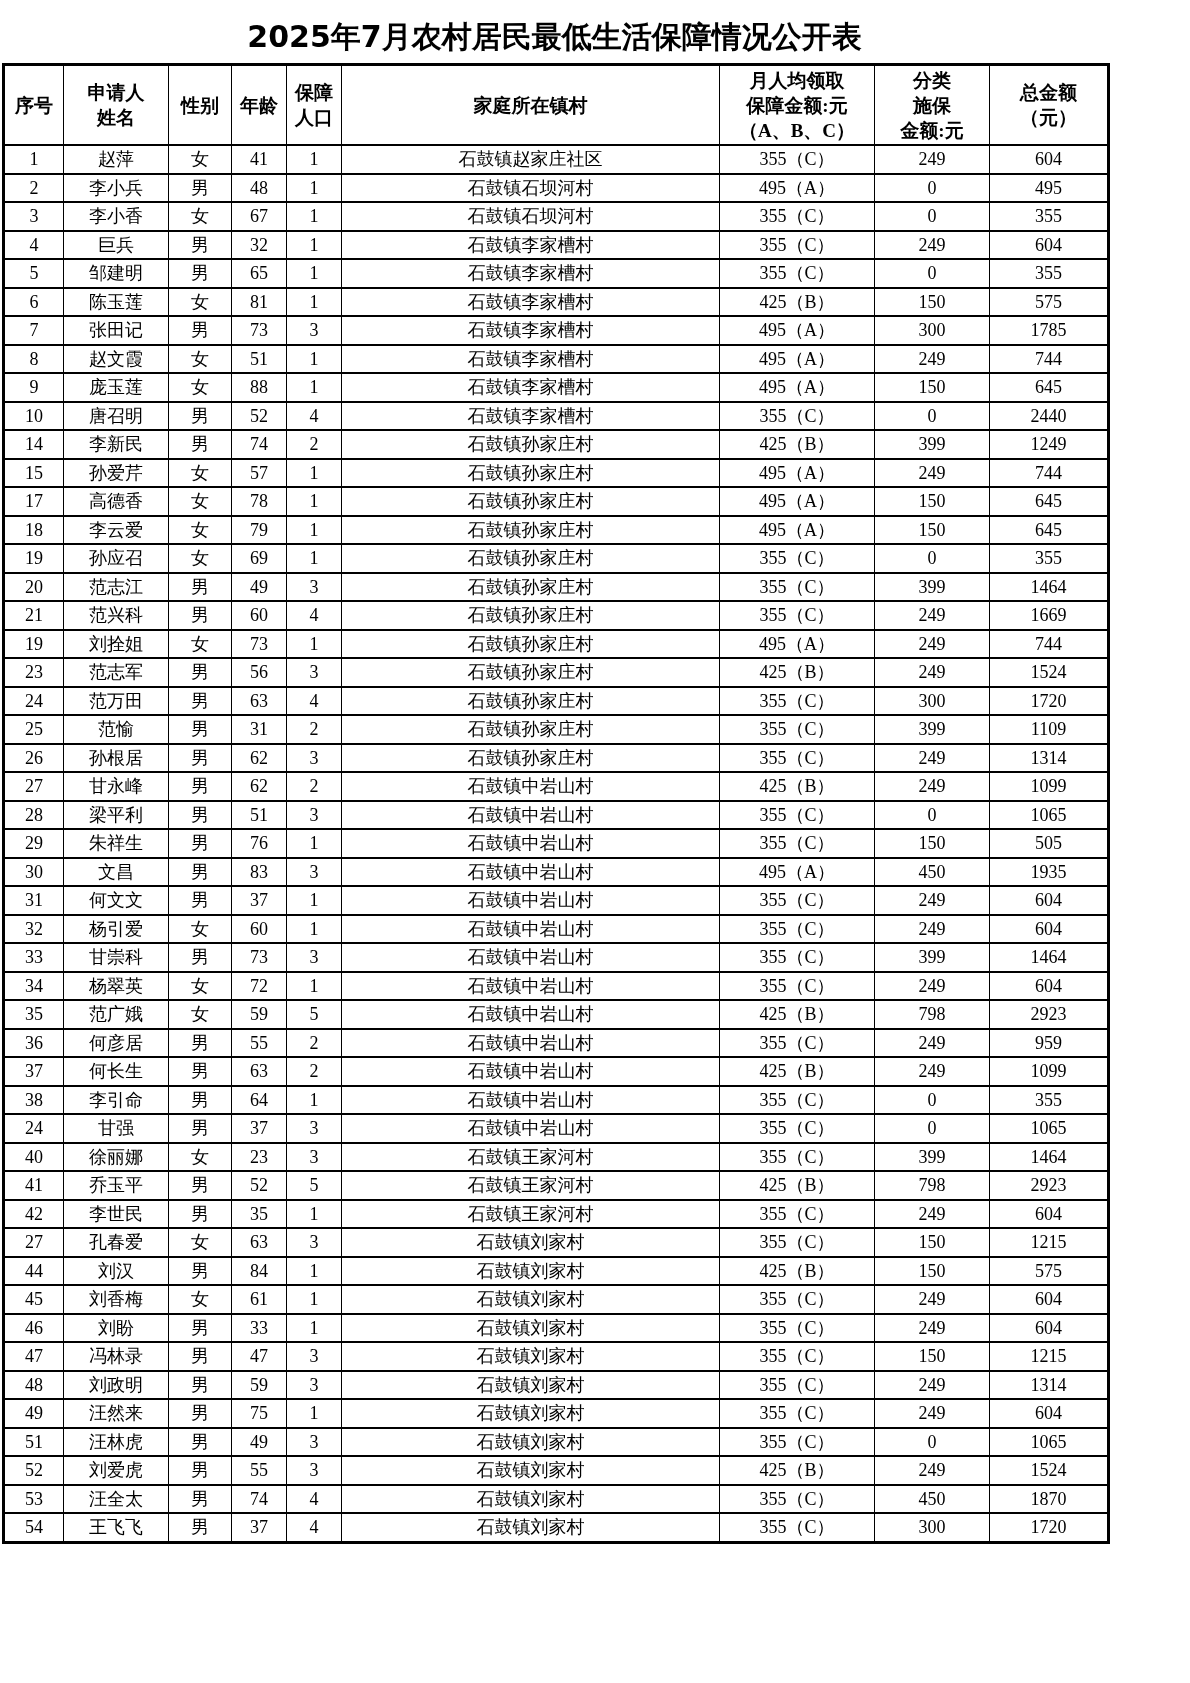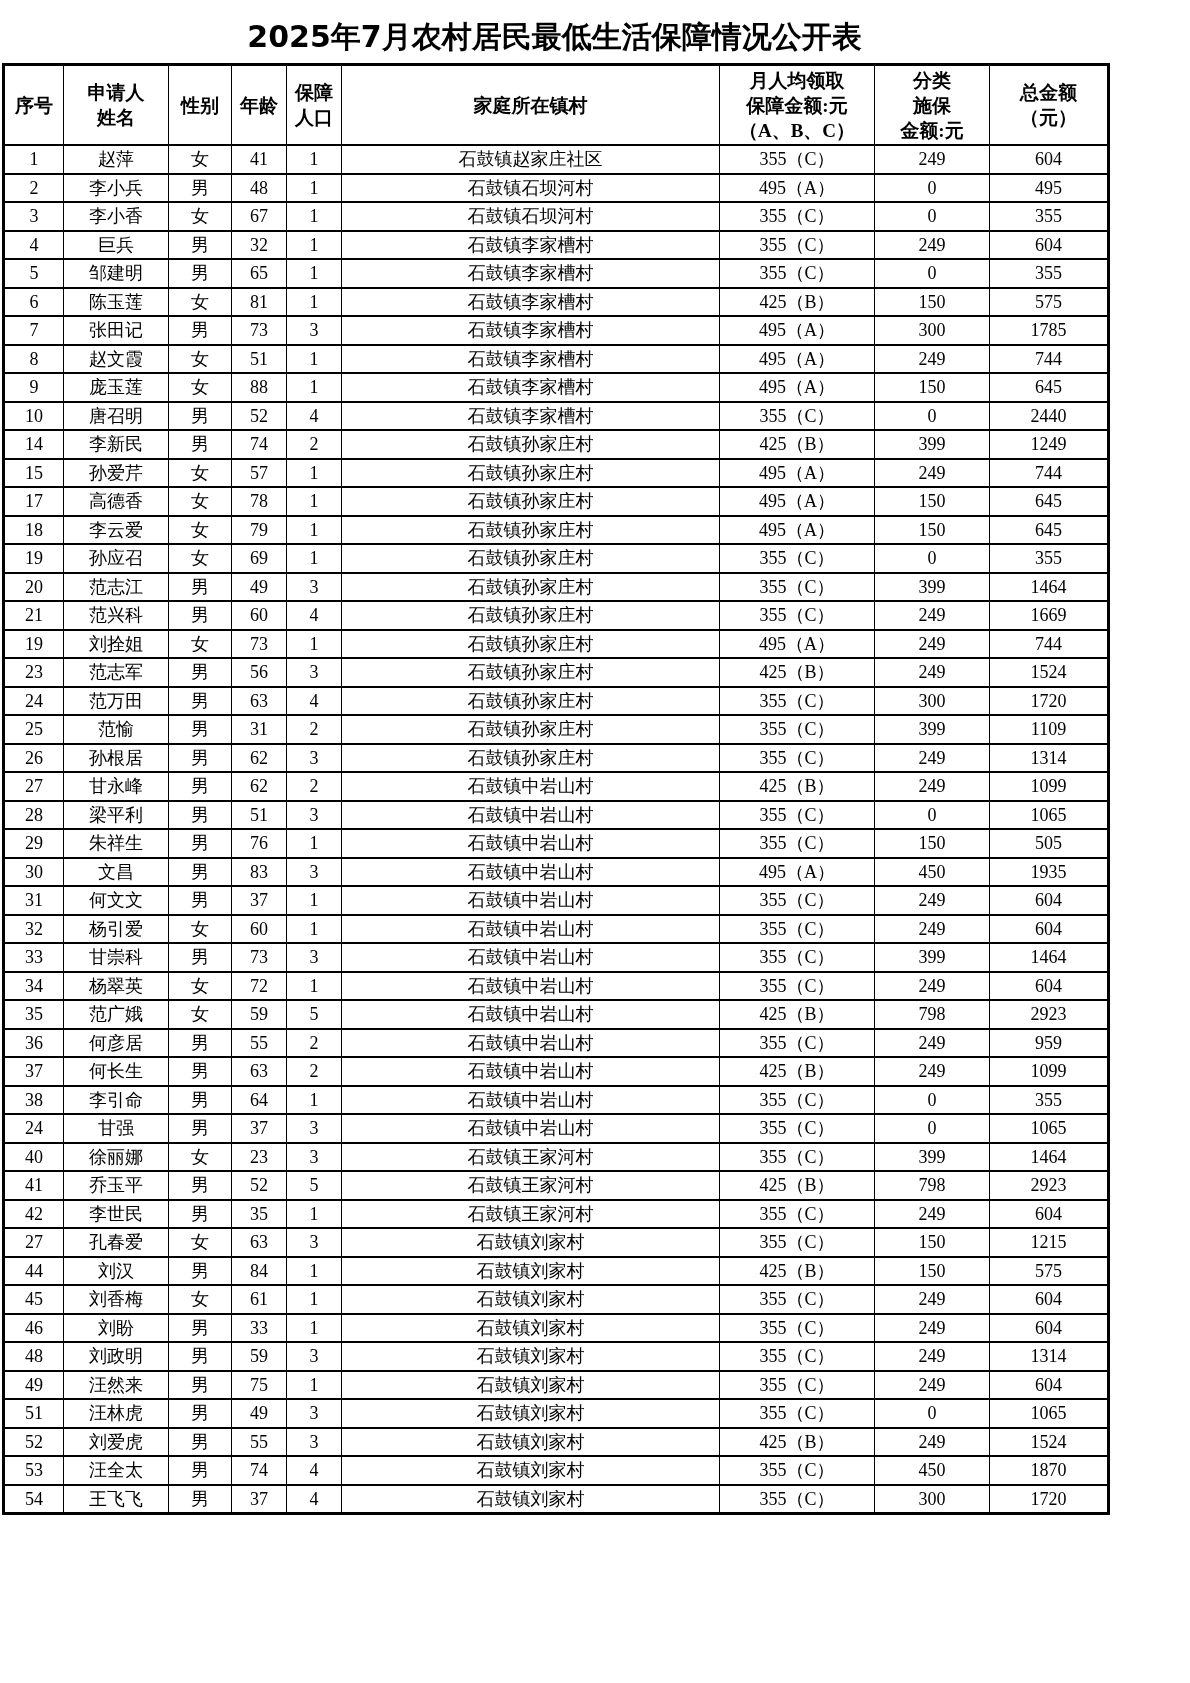--- a/index.html
+++ b/index.html
@@ -568,20 +568,31 @@
           <td>刘盼</td>
           <td>男</td>
           <td>33</td>
           <td>1</td>
           <td>石鼓镇刘家村</td>
           <td>355（C）</td>
           <td>249</td>
           <td>604</td>
         </tr>
         <tr>
+          <td>47</td>
+          <td>冯林录</td>
+          <td>男</td>
+          <td>47</td>
+          <td>3</td>
+          <td>石鼓镇刘家村</td>
+          <td>355（C）</td>
+          <td>150</td>
+          <td>1215</td>
+        </tr>
+        <tr>
           <td>48</td>
           <td>刘政明</td>
           <td>男</td>
           <td>59</td>
           <td>3</td>
           <td>石鼓镇刘家村</td>
           <td>355（C）</td>
           <td>249</td>
           <td>1314</td>
         </tr>

